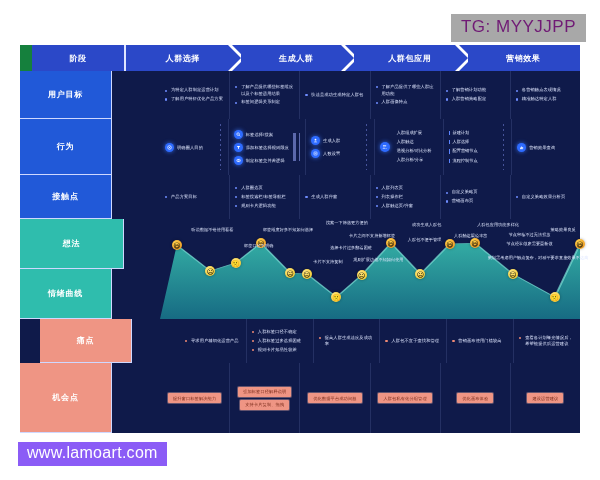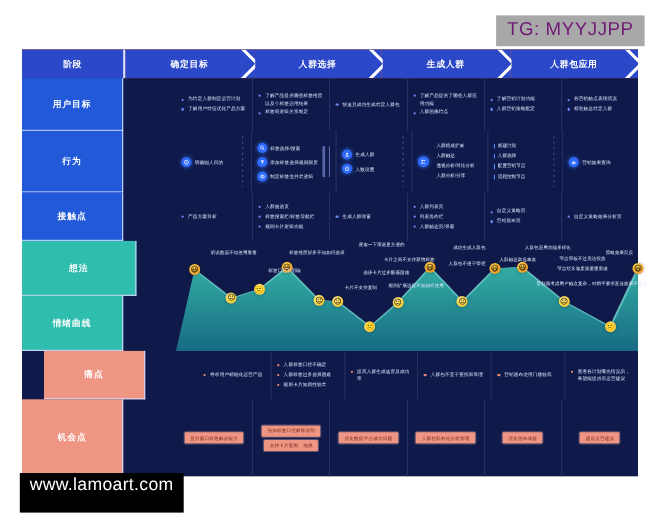--- a/index.html
+++ b/index.html
@@ -12,35 +12,35 @@
   
   .wm-tg{
     position:absolute;top:14px;right:14px;
     background:#a8a8a8;color:#701a75;
     font-size:17px;letter-spacing:.5px;
     padding:3px 10px 5px 10px;
     z-index:50;
   }
   .wm-site{
     position:absolute;left:18px;bottom:14px;
-    background:#000000;color:#ffffff;
+    background:#8b5cf6;color:#ffffff;
     font-size:16px;letter-spacing:.3px;
-    padding:2px 9px 16px 9px;
+    padding:2px 9px 4px 9px;
     z-index:50;
   }
 
   
   .board{
     position:absolute;left:20px;top:45px;width:560px;height:388px;
     background:#0f1a4a;
     display:flex;flex-direction:column;
   }
 
   
-  .hdr{display:flex;height:26px;flex:0 0 26px;background:#f97316;position:relative;}
+  .hdr{display:flex;height:26px;flex:0 0 26px;background:#15803d;position:relative;padding-left:12px;}
   .hdr .cell{
     position:relative;display:flex;align-items:center;justify-content:center;
     color:#ffffff;font-size:8px;font-weight:bold;letter-spacing:.6px;
   }
   .hdr .cell.stage{width:92px;flex:0 0 92px;background:#2b48c8;border-right:2px solid #dfe5ff;}
   .hdr .cell.step{flex:1 1 0;background:#2b48c8;}
   .chev{
     position:absolute;right:-1px;top:0;width:13px;height:100%;
     z-index:3;pointer-events:none;
   }
@@ -137,28 +137,20 @@
 <div class="wm-tg">TG: MYYJJPP</div>
 <div class="wm-site">www.lamoart.com</div>
 
 <div class="board">
 
   <div class="hdr">
     <div class="cell stage">
       <span>阶段</span>
     </div>
     <div class="cell step">
-      <span>确定目标</span>
-      <span class="chev">
-        <svg viewBox="0 0 13 26">
-            <path d="M0 0 L13 13 L0 26 L4 26 L17 13 L4 0 Z" fill="#ffffff"></path>
-          </svg>
-      </span>
-    </div>
-    <div class="cell step">
       <span>人群选择</span>
       <span class="chev">
         <svg viewBox="0 0 13 26">
             <path d="M0 0 L13 13 L0 26 L4 26 L17 13 L4 0 Z" fill="#ffffff"></path>
           </svg>
       </span>
     </div>
     <div class="cell step">
       <span>生成人群</span>
       <span class="chev">
@@ -167,20 +159,23 @@
           </svg>
       </span>
     </div>
     <div class="cell step">
       <span>人群包应用</span>
       <span class="chev">
         <svg viewBox="0 0 13 26">
             <path d="M0 0 L13 13 L0 26 L4 26 L17 13 L4 0 Z" fill="#ffffff"></path>
           </svg>
       </span>
+    </div>
+    <div class="cell step">
+      <span>营销效果</span>
     </div>
   </div>
 
   <div class="row" style="height:48px;flex:0 0 48px;">
     <div class="rowlabel blue">用户目标</div>
     <div class="rowbody">
       <div class="col">
         <div class="bul">为特定人群制定运营计划</div>
         <div class="bul">了解用户特征优化产品方案</div>
       </div>

